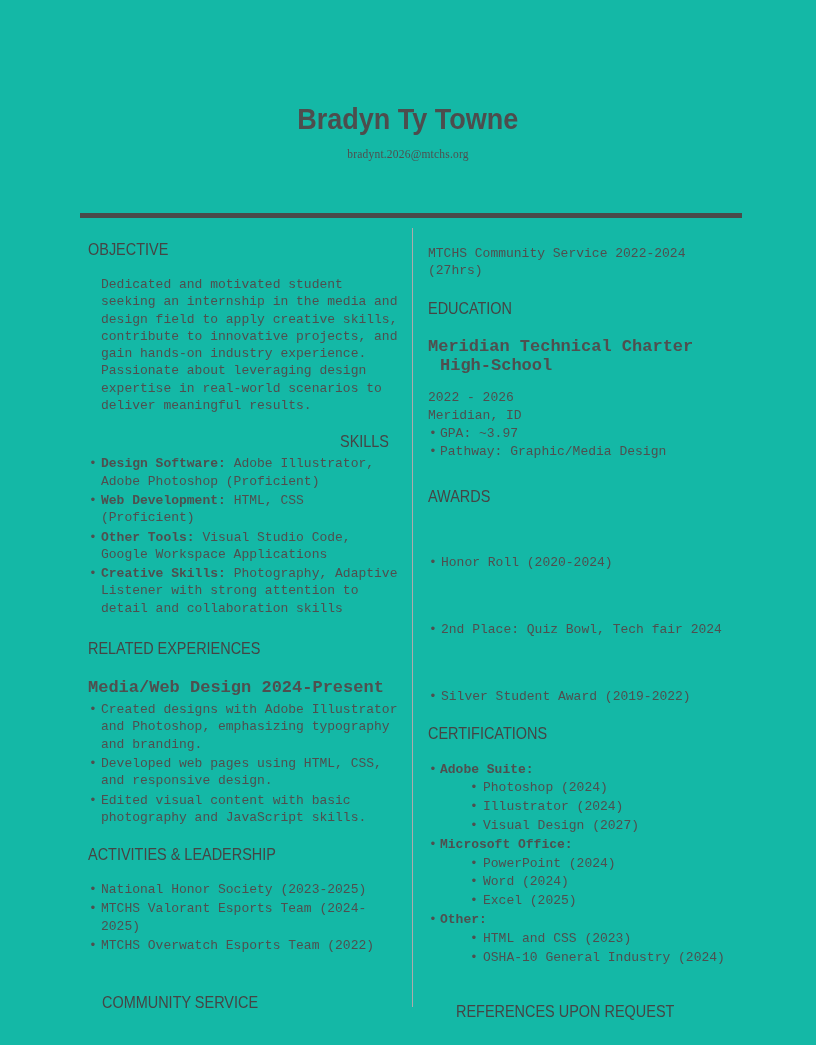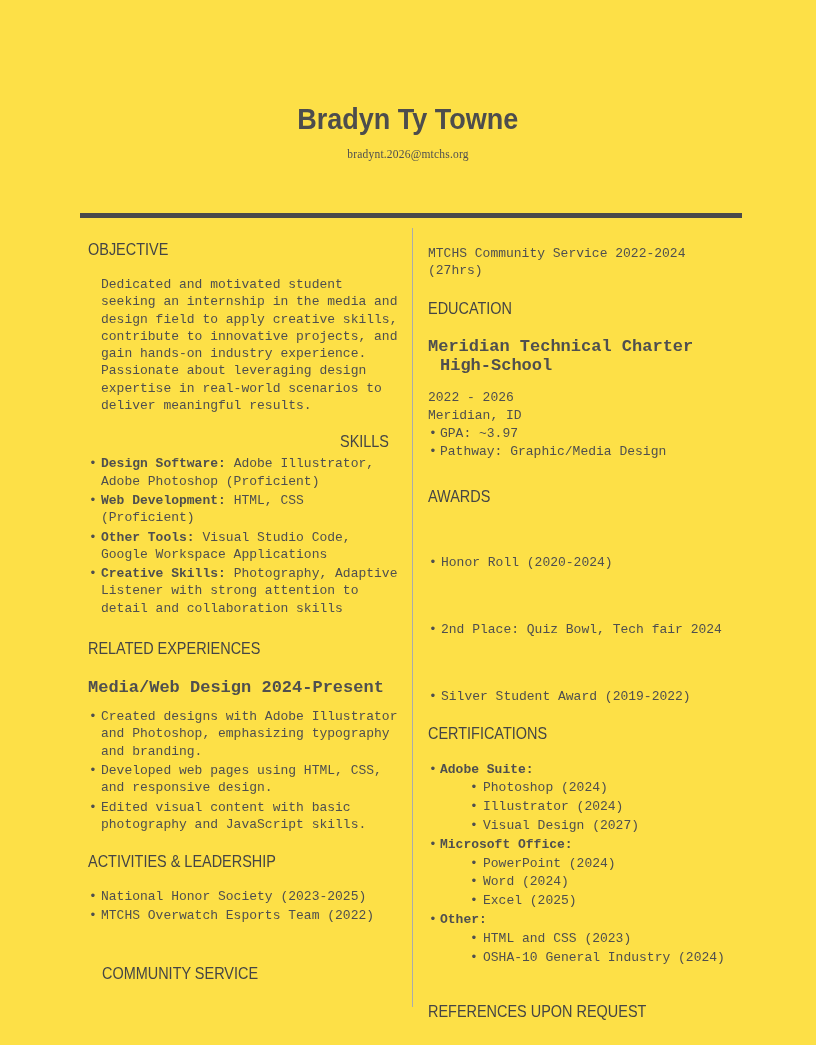--- a/index.html
+++ b/index.html
@@ -1,21 +1,21 @@
 <!DOCTYPE html>
 <html><head>
 <meta charset="utf-8">
 <style>
   * { box-sizing: border-box; }
   html, body { margin: 0; padding: 0; background: #ffffff; }
   .page {
     position: relative;
     width: 816px;
     height: 1045px;
-    background: #fde047;
+    background: #14b8a6;
     font-family: "Liberation Mono", monospace;
     color: #4f4f4f;
     overflow: hidden;
   }
   h1, h2, h3, p, ul, li, div { margin: 0; padding: 0; }
 
   
   .name {
     text-align: center;
     margin: 0;
@@ -73,21 +73,21 @@
     font-size: 17px;
     line-height: 20px;
     color: #4f4f4f;
     white-space: nowrap;
   }
 
   .mt-objective { margin-top: 13px; }
   .mt-skills { margin-top: 19px; text-align: right; }
   .ul-skills { margin-top: 5px; }
   .mt-related { margin-top: 23px; }
-  .ul-related { margin-top: 10px; }
+  .ul-related { margin-top: 3px; }
   .mt-activities { margin-top: 20px; }
   .ul-activities { margin-top: 18px; }
   .mt-community { margin-top: 40px; padding-left: 14px; }
 
   .p-community { margin-top: 17px; }
   .mt-education { margin-top: 20px; }
   .school {
     margin-top: 20px;
     font-weight: bold;
     font-size: 17px;
@@ -103,21 +103,21 @@
   .mt-awards { margin-top: 27px; }
   .ul-awards { margin-top: 20px; line-height: 19px; }
   .ul-awards > li { padding-left: 12px; margin-top: 48px; }
   .ul-awards > li::before { left: 1px; }
   .mt-certs { margin-top: 19px; }
   .ul-certs { margin-top: 19px; line-height: 18.8px; }
   .ul-certs > li.group { padding-left: 12px; }
   .ul-certs > li.group::before { left: 1px; }
   .ul-certs > li.sub { padding-left: 55px; }
   .ul-certs > li.sub::before { left: 42px; }
-  .mt-references { margin-top: 36px; }
+  .mt-references { margin-top: 36px; text-align: center; }
 </style>
 </head>
 <body>
 
 <div class="page">
 
   <h1 class="name"><span>Bradyn Ty Towne</span></h1>
   <div class="email">bradynt.2026@mtchs.org</div>
 
   <div class="hrule"></div>
@@ -140,20 +140,21 @@
     <h3 class="job">Media/Web Design 2024-Present</h3>
     <ul class="body blist left-list ul-related">
       <li>Created designs with Adobe Illustrator and Photoshop, emphasizing typography and branding.</li>
       <li>Developed web pages using HTML, CSS, and responsive design.</li>
       <li>Edited visual content with basic photography and JavaScript skills.</li>
     </ul>
 
     <h2 class="sec mt-activities"><span>ACTIVITIES &amp; LEADERSHIP</span></h2>
     <ul class="body blist left-list ul-activities">
       <li>National Honor Society (2023-2025)</li>
+      <li>MTCHS Valorant Esports Team (2024-2025)</li>
       <li>MTCHS Overwatch Esports Team (2022)</li>
     </ul>
 
     <h2 class="sec mt-community"><span>COMMUNITY SERVICE</span></h2>
 
   </div>
 
   <div class="col col-right">
 
     <p class="body p-community">MTCHS Community Service 2022-2024 (27hrs)</p>

